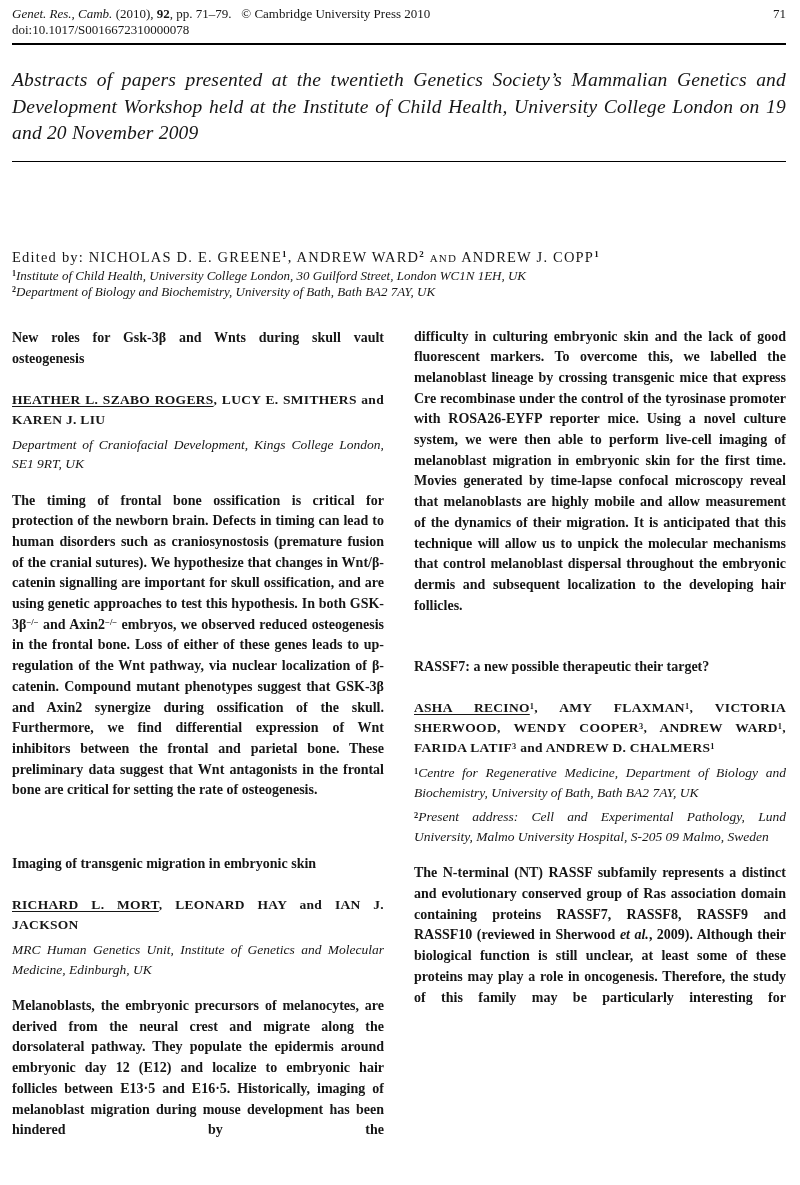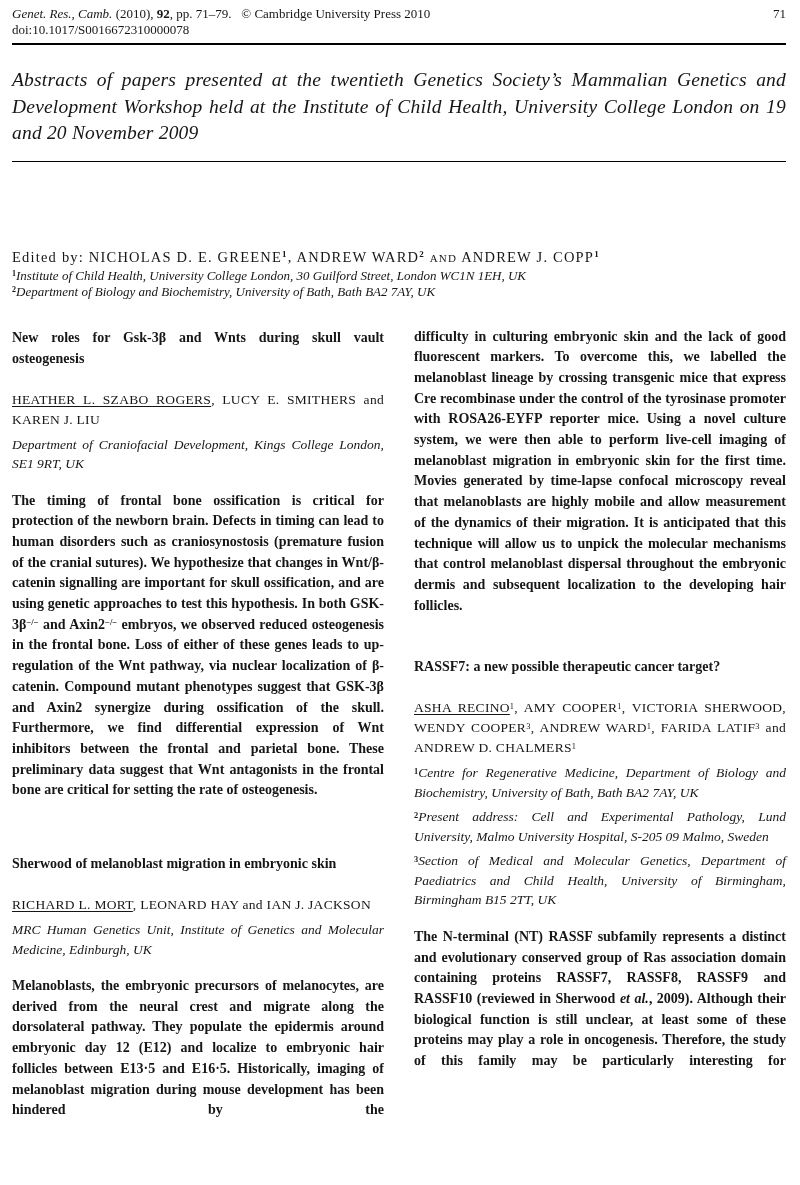--- a/index.html
+++ b/index.html
@@ -25,21 +25,21 @@
   .editors { margin-top: 86px; }
   .edited-line { font-size: 14.5px; letter-spacing: 1.2px; line-height: 19px; }
   .ed-affil { font-size: 13px; line-height: 16.5px; }
 
   .sponsor { margin-top: 15px; font-size: 13.5px; font-weight: bold; }
 
   .columns { display: flex; gap: 30px; margin-top: 26px; }
   .col { flex: 1; min-width: 0; }
 
   .abs-title { margin: 0; font-size: 14px; font-weight: bold; line-height: 21px; text-align: justify; }
-  .authors { margin-top: 21px; font-size: 13.5px; line-height: 20px; letter-spacing: 0.3px; text-align: justify; }
+  .authors { margin-top: 21px; font-size: 13.5px; line-height: 20px; letter-spacing: 0.3px; text-align: justify; font-weight: bold; }
   .affil { margin-top: 5px; font-size: 13.5px; line-height: 19.5px; text-align: justify; }
   .body { margin: 17px 0 0 0; font-size: 14px; line-height: 20.7px; text-align: justify; font-weight: bold; }
   .body.first { margin-top: 0; }
   .gap-top { margin-top: 52px; }
   .gap-top-right { margin-top: 40px; }
   .cont { text-align-last: justify; }
 
   sup { font-size: 0.62em; line-height: 0; vertical-align: baseline; position: relative; top: -0.45em; }
   .it { font-style: italic; }
   .bd { font-weight: bold; }
@@ -71,31 +71,30 @@
 
 
   <div class="columns">
 
     <div class="col">
       <h2 class="abs-title">New roles for Gsk-3β and Wnts during skull vault osteogenesis</h2>
       <div class="authors"><span class="ul">HEATHER L. SZABO ROGERS</span><span>, LUCY E. SMITHERS and KAREN J. LIU</span></div>
       <div class="affil"><span class="it">Department of Craniofacial Development, Kings College London, SE1 9RT, UK</span></div>
       <p class="body"><span>The timing of frontal bone ossification is critical for protection of the newborn brain. Defects in timing can lead to human disorders such as craniosynostosis (premature fusion of the cranial sutures). We hypothesize that changes in Wnt/β-catenin signalling are important for skull ossification, and are using genetic approaches to test this hypothesis. In both GSK-3β</span><sup>−/−</sup><span> and Axin2</span><sup>−/−</sup><span> embryos, we observed reduced osteogenesis in the frontal bone. Loss of either of these genes leads to up-regulation of the Wnt pathway, via nuclear localization of β-catenin. Compound mutant phenotypes suggest that GSK-3β and Axin2 synergize during ossification of the skull. Furthermore, we find differential expression of Wnt inhibitors between the frontal and parietal bone. These preliminary data suggest that Wnt antagonists in the frontal bone are critical for setting the rate of osteogenesis.</span></p>
 
-      <h2 class="abs-title gap-top">Sherwood of melanoblast migration in embryonic skin</h2>
+      <h2 class="abs-title gap-top">Imaging of transgenic migration in embryonic skin</h2>
       <div class="authors"><span class="ul">RICHARD L. MORT</span><span>, LEONARD HAY and IAN J. JACKSON</span></div>
       <div class="affil"><span class="it">MRC Human Genetics Unit, Institute of Genetics and Molecular Medicine, Edinburgh, UK</span></div>
       <p class="body cont"><span>Melanoblasts, the embryonic precursors of melanocytes, are derived from the neural crest and migrate along the dorsolateral pathway. They populate the epidermis around embryonic day 12 (E12) and localize to embryonic hair follicles between E13·5 and E16·5. Historically, imaging of melanoblast migration during mouse development has been hindered by the</span></p>
     </div>
 
     <div class="col">
       <p class="body first"><span>difficulty in culturing embryonic skin and the lack of good fluorescent markers. To overcome this, we labelled the melanoblast lineage by crossing transgenic mice that express Cre recombinase under the control of the tyrosinase promoter with ROSA26-EYFP reporter mice. Using a novel culture system, we were then able to perform live-cell imaging of melanoblast migration in embryonic skin for the first time. Movies generated by time-lapse confocal microscopy reveal that melanoblasts are highly mobile and allow measurement of the dynamics of their migration. It is anticipated that this technique will allow us to unpick the molecular mechanisms that control melanoblast dispersal throughout the embryonic dermis and subsequent localization to the developing hair follicles.</span></p>
 
-      <h2 class="abs-title gap-top-right">RASSF7: a new possible therapeutic cancer target?</h2>
-      <div class="authors"><span class="ul">ASHA RECINO</span><sup>1</sup><span>, AMY COOPER</span><sup>1</sup><span>, VICTORIA SHERWOOD, WENDY COOPER</span><sup>3</sup><span>, ANDREW WARD</span><sup>1</sup><span>, FARIDA LATIF</span><sup>3</sup><span> and ANDREW D. CHALMERS</span><sup>1</sup></div>
+      <h2 class="abs-title gap-top-right">RASSF7: a new possible therapeutic their target?</h2>
+      <div class="authors"><span class="ul">ASHA RECINO</span><sup>1</sup><span>, AMY FLAXMAN</span><sup>1</sup><span>, VICTORIA SHERWOOD, WENDY COOPER</span><sup>3</sup><span>, ANDREW WARD</span><sup>1</sup><span>, FARIDA LATIF</span><sup>3</sup><span> and ANDREW D. CHALMERS</span><sup>1</sup></div>
       <div class="affil"><sup class="bd">1</sup><span class="it">Centre for Regenerative Medicine, Department of Biology and Biochemistry, University of Bath, Bath BA2 7AY, UK</span></div>
       <div class="affil"><sup class="bd">2</sup><span class="it">Present address: Cell and Experimental Pathology, Lund University, Malmo University Hospital, S-205 09 Malmo, Sweden</span></div>
-      <div class="affil"><sup class="bd">3</sup><span class="it">Section of Medical and Molecular Genetics, Department of Paediatrics and Child Health, University of Birmingham, Birmingham B15 2TT, UK</span></div>
       <p class="body cont"><span>The N-terminal (NT) RASSF subfamily represents a distinct and evolutionary conserved group of Ras association domain containing proteins RASSF7, RASSF8, RASSF9 and RASSF10 (reviewed in Sherwood </span><span class="it">et al.</span><span>, 2009). Although their biological function is still unclear, at least some of these proteins may play a role in oncogenesis. Therefore, the study of this family may be particularly interesting for</span></p>
     </div>
 
   </div>
 </div>
 
 </body></html>

